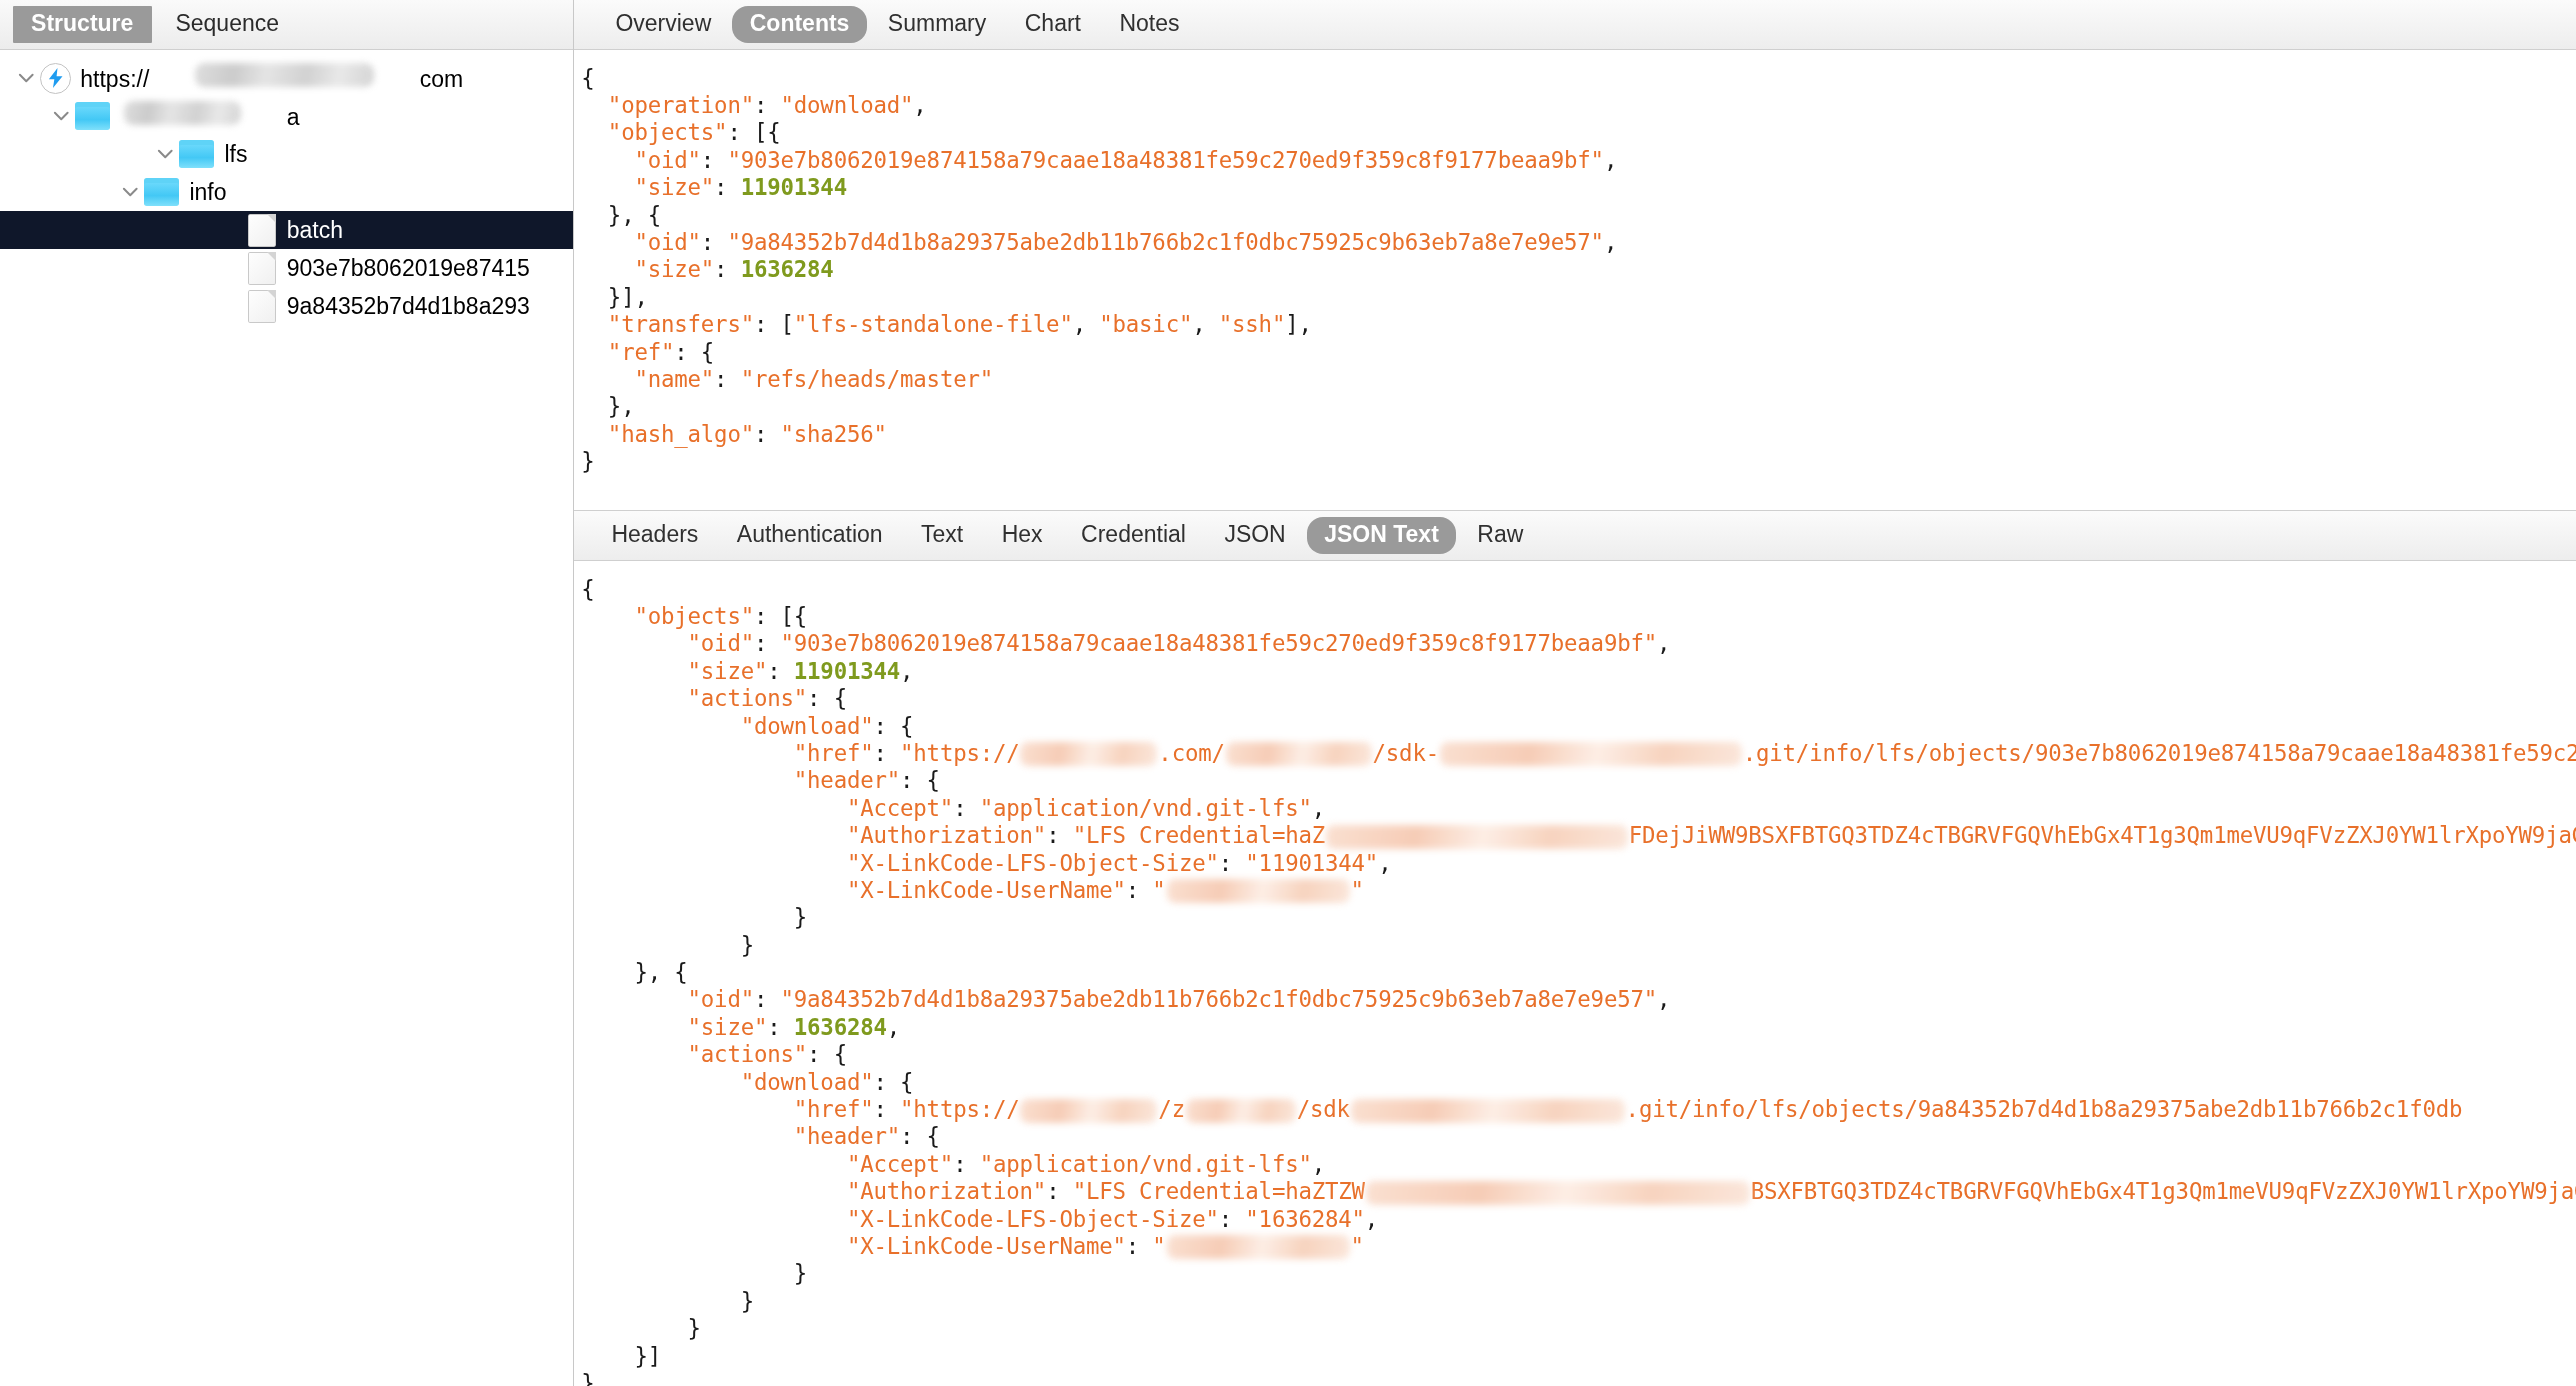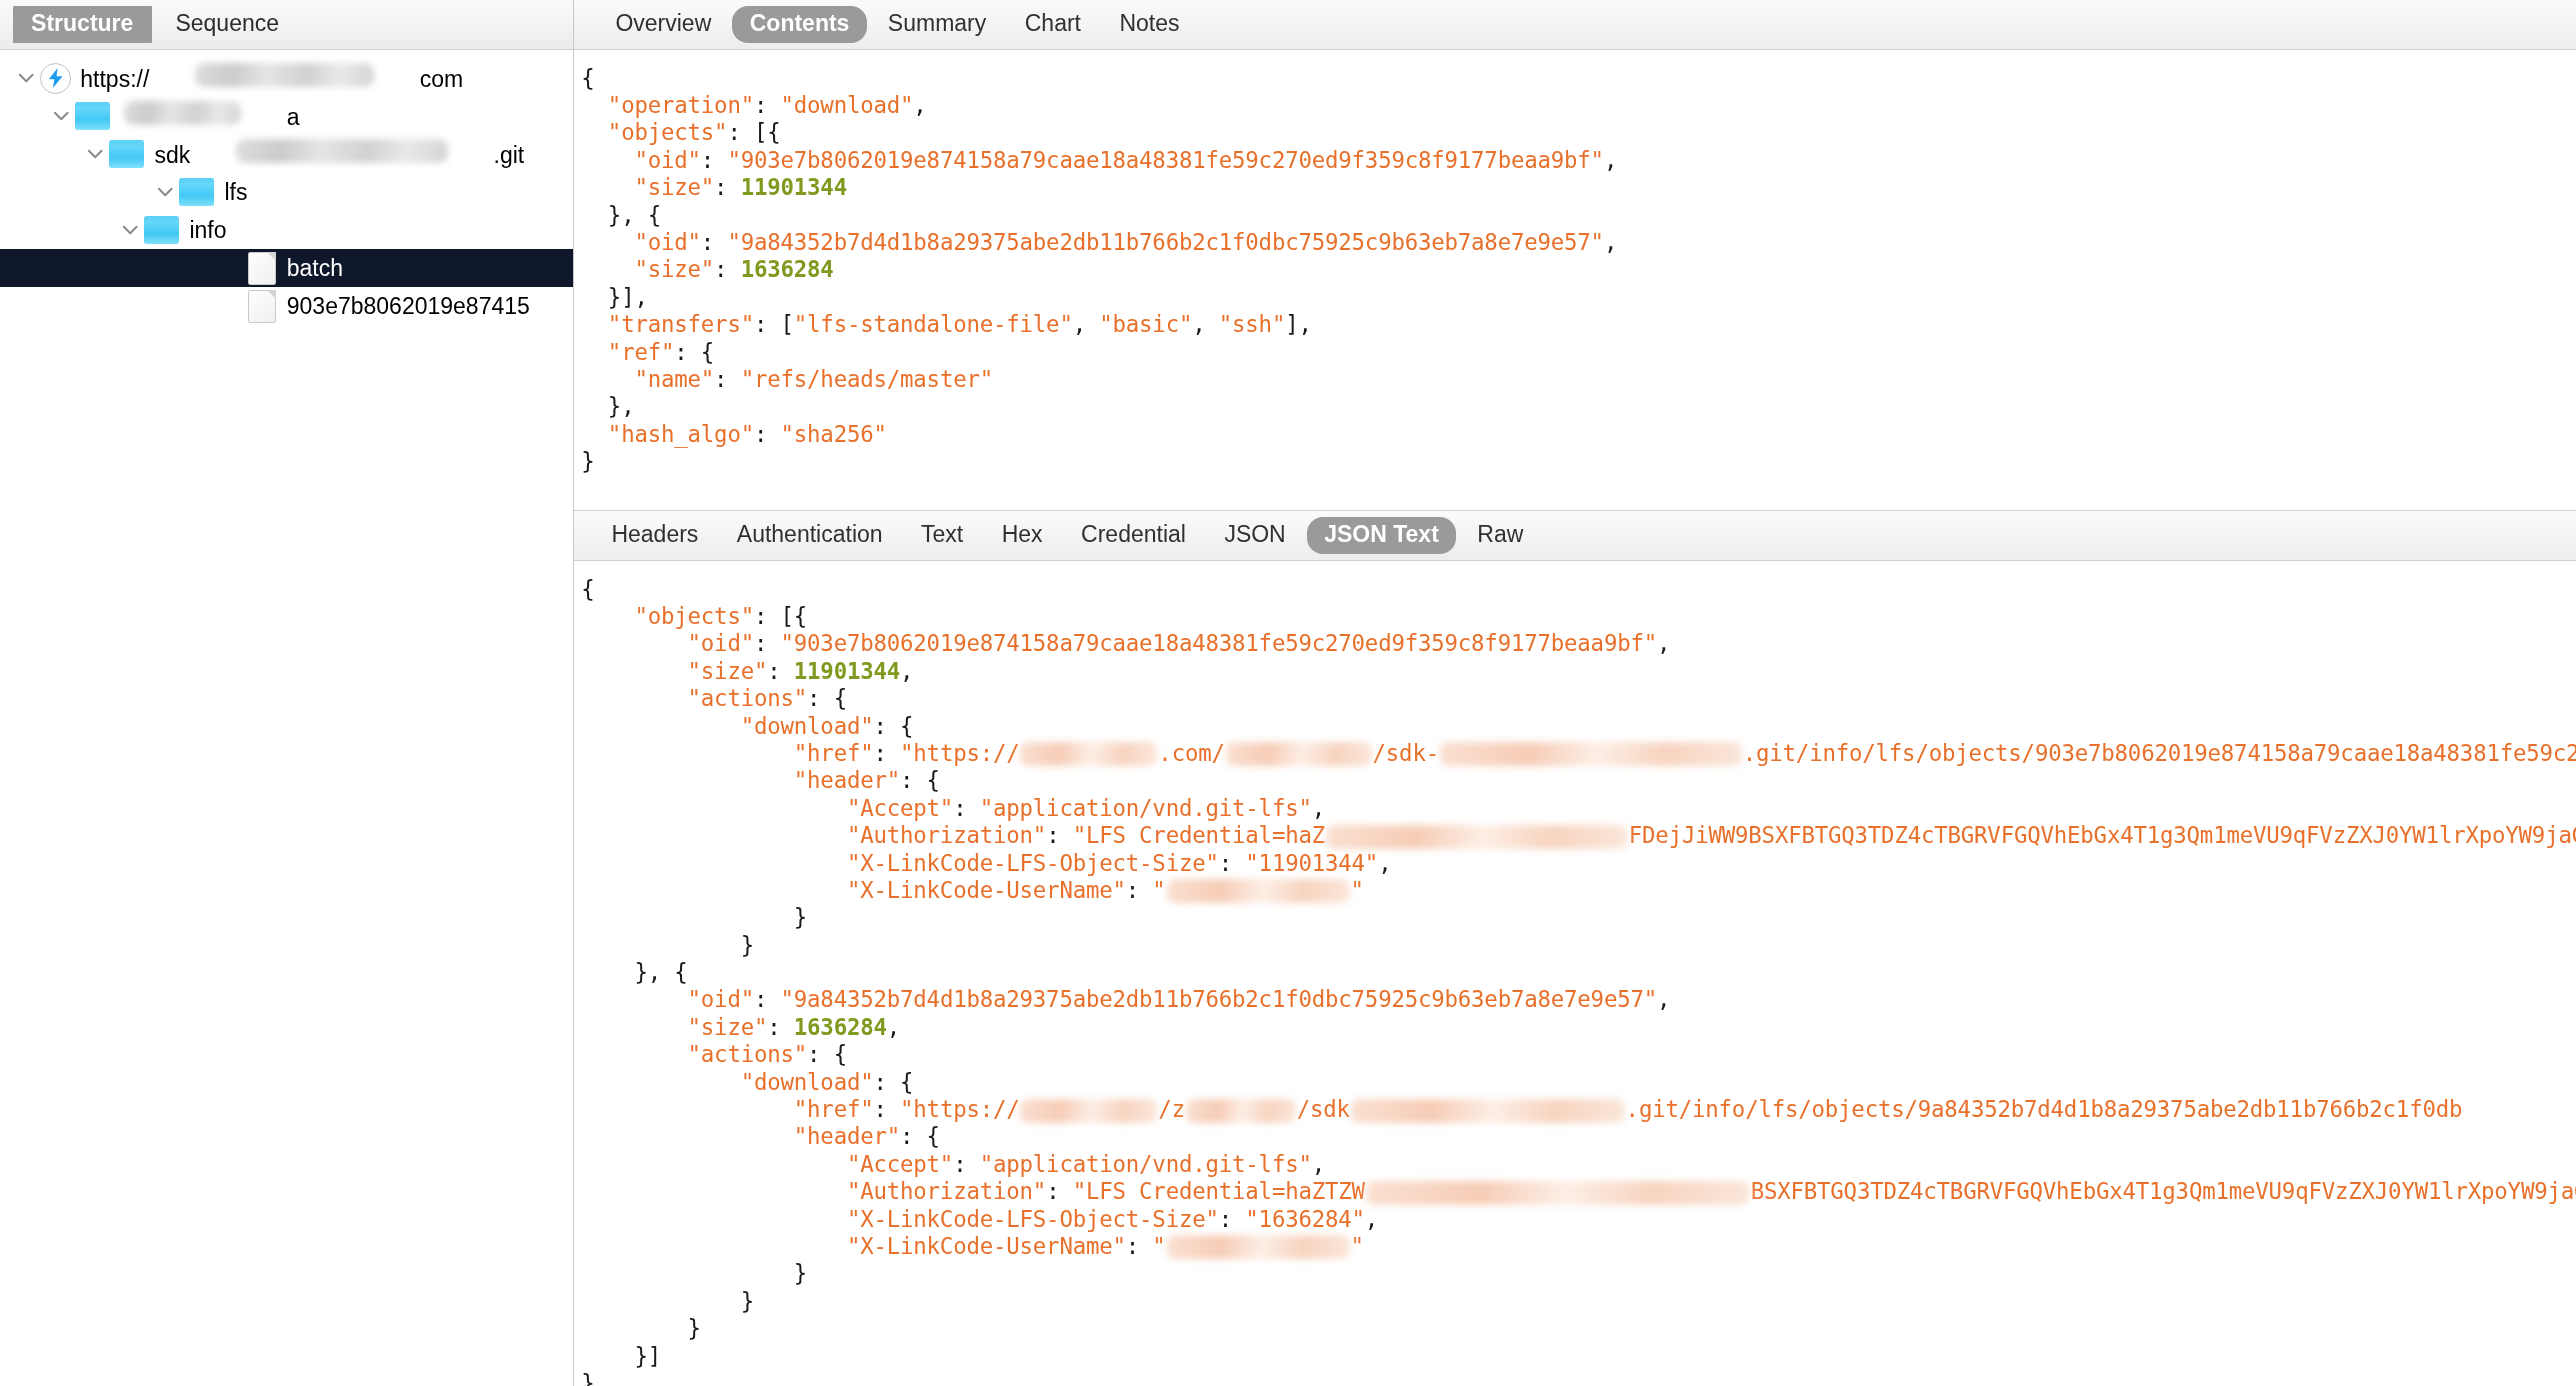--- a/index.html
+++ b/index.html
@@ -213,36 +213,20 @@
           </span>
           <span class="folder-icon">
             <span class="tab"></span>
             <span class="body"></span>
           </span>
           <span class="node-label">
             <span class="redact soft" style="width:117px;height:24px;margin:0 3.7px;"></span>
             <span class="txt">a</span>
           </span>
         </div>
-        <div class="tree-row" style="padding-left:82px">
-          <span class="twisty">
-            <svg width="16.5" height="10" viewBox="0 0 18 11">
-              <path d="M2 2 L9 9 L16 2" stroke="#8a8a8a" stroke-width="2.2" fill="none" stroke-linecap="round" stroke-linejoin="round"></path>
-            </svg>
-          </span>
-          <span class="folder-icon">
-            <span class="tab"></span>
-            <span class="body"></span>
-          </span>
-          <span class="node-label">
-            <span class="txt">sdk</span>
-            <span class="redact soft" style="width:212px;height:24px;margin:0 3.7px;"></span>
-            <span class="txt">.git</span>
-          </span>
-        </div>
         <div class="tree-row" style="padding-left:152px">
           <span class="twisty">
             <svg width="16.5" height="10" viewBox="0 0 18 11">
               <path d="M2 2 L9 9 L16 2" stroke="#8a8a8a" stroke-width="2.2" fill="none" stroke-linecap="round" stroke-linejoin="round"></path>
             </svg>
           </span>
           <span class="folder-icon">
             <span class="tab"></span>
             <span class="body"></span>
           </span>
@@ -269,20 +253,27 @@
           <span class="file-icon"></span>
           <span class="node-label">
             <span class="txt">batch</span>
           </span>
         </div>
         <div class="tree-row" style="padding-left:221px">
           <span class="twisty"></span>
           <span class="file-icon"></span>
           <span class="node-label">
             <span class="txt">903e7b8062019e87415</span>
+          </span>
+        </div>
+        <div class="tree-row" style="padding-left:221px">
+          <span class="twisty"></span>
+          <span class="file-icon"></span>
+          <span class="node-label">
+            <span class="txt">9a84352b7d4d1b8a293</span>
           </span>
         </div>
       </div>
   </div>
 
   <div id="right">
 
     <div class="tabbar" id="upper-tabs">
         <div class="tab"><span>Overview</span></div>
         <div class="tab active"><span>Contents</span></div>

